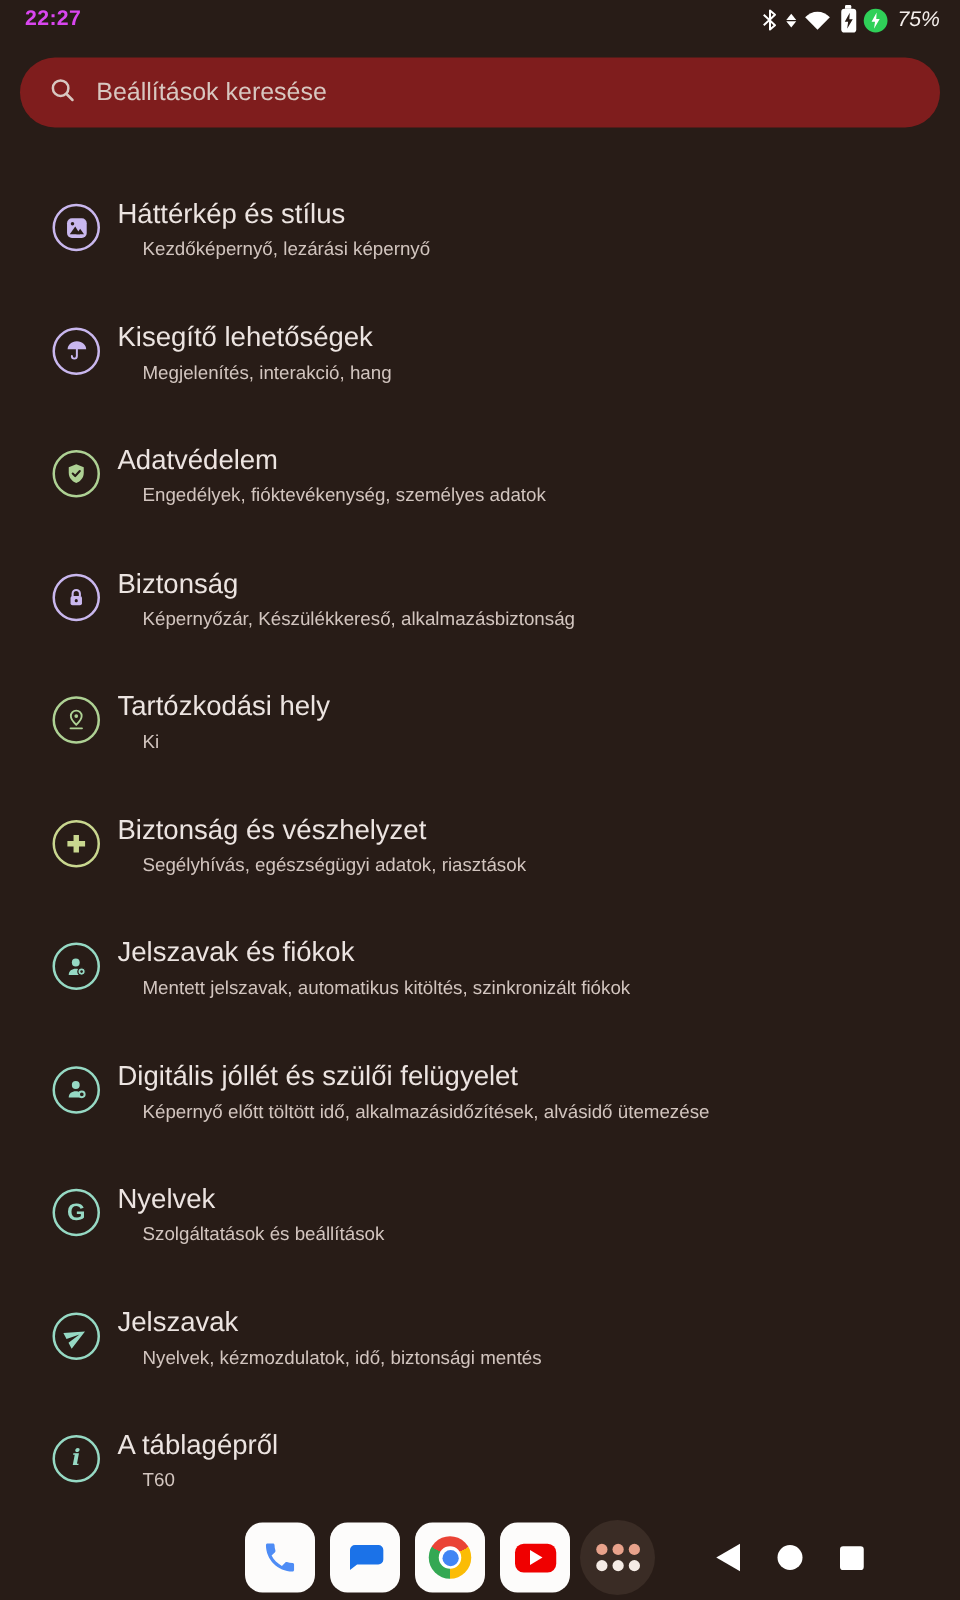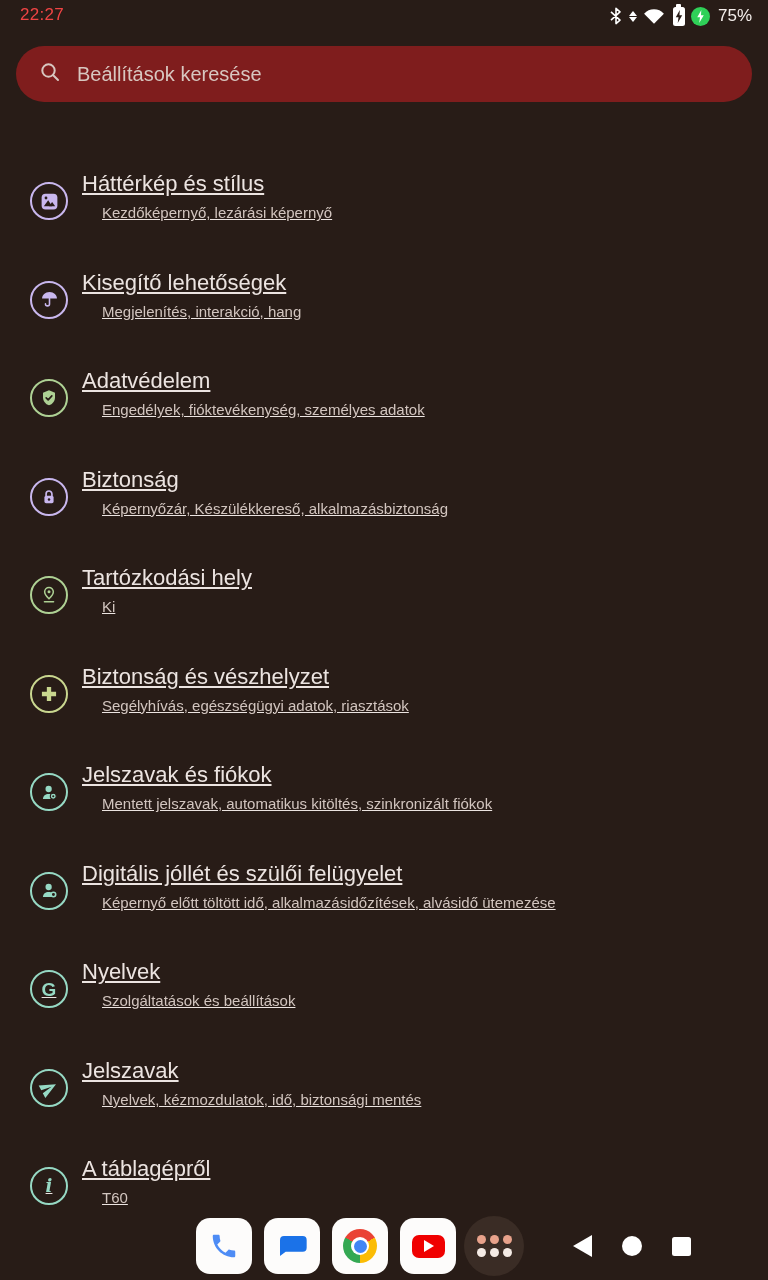--- a/index.html
+++ b/index.html
@@ -5,47 +5,47 @@
   * { margin:0; padding:0; box-sizing:border-box; }
   html,body { width:768px; height:1280px; overflow:hidden; }
   body {
     background:#281c17;
     font-family:"Liberation Sans", sans-serif;
     color:#ece4e1;
     position:relative;
   }
   
   .statusbar { position:absolute; top:0; left:0; width:768px; height:32px; }
-  .sb-time { position:absolute; left:20px; top:5px; font-size:17px; font-weight:400; color:#ef4444; letter-spacing:.3px; }
+  .sb-time { position:absolute; left:20px; top:5px; font-size:17px; font-weight:700; color:#d946ef; letter-spacing:.3px; }
   .sb-right { position:absolute; right:16px; top:0; height:32px; display:flex; align-items:center; gap:6px; }
   .sb-right svg { display:block; }
   .updown { display:flex; flex-direction:column; align-items:center; gap:1px; }
   .updown i { display:block; width:0; height:0; border-left:4px solid transparent; border-right:4px solid transparent; }
   .updown .up { border-bottom:5px solid #fff; }
   .updown .dn { border-top:5px solid #fff; }
   .battery { position:relative; width:12px; height:19px; background:#fff; border-radius:2.5px; margin-left:2px; display:flex; align-items:center; justify-content:center; }
   .battery::before { content:""; position:absolute; top:-3px; left:3.5px; width:5px; height:3px; background:#fff; border-radius:1px 1px 0 0; }
   .chargecircle { width:19px; height:19px; border-radius:50%; background:#2fd058; display:flex; align-items:center; justify-content:center; }
-  .sb-batt-pct { font-size:17px; font-weight:500; color:#f4eeeb; margin-left:2px; }
+  .sb-batt-pct { font-size:17px; font-weight:500; color:#f4eeeb; margin-left:2px;font-style:italic; }
   
   .searchbar {
     position:absolute; left:16px; top:46px; width:736px; height:56px;
     background:#7f1d1d; border-radius:28px;
     display:flex; align-items:center; padding-left:22px; gap:15px;
     border:none;
   }
   .searchbar input {
     background:transparent; border:none; outline:none;
     font-family:"Liberation Sans", sans-serif;
     font-size:20px; color:#d8c7c0; width:600px;
   }
   .searchbar input::placeholder { color:#d8c7c0; opacity:1; }
   
   .list { position:absolute; top:141px; left:0; width:768px; }
-  .item { height:98.5px; display:flex; align-items:center; padding-left:30px; cursor:pointer;text-decoration:underline; }
+  .item { height:98.5px; display:flex; align-items:flex-start; padding-left:42px; cursor:pointer; }
   .icircle {
     width:38px; height:38px; min-width:38px; border-radius:50%;
     border:2px solid var(--c); margin-top:22px;
     display:flex; align-items:center; justify-content:center;
   }
   .item .txt { margin-left:14px; padding-top:14px; }
   .title { font-size:22px; line-height:32px; color:#ece4e1; font-weight:400; }
   .sub { font-size:15px; line-height:26px; color:#d2c5bf;margin-left:20px; }
   .gletter { font-size:19px; font-weight:700; color:#96d9c4; line-height:1; }
   .iletter { font-family:"DejaVu Serif", serif; font-style:italic; font-weight:700; font-size:18px; color:#96d9c4; line-height:1; }

